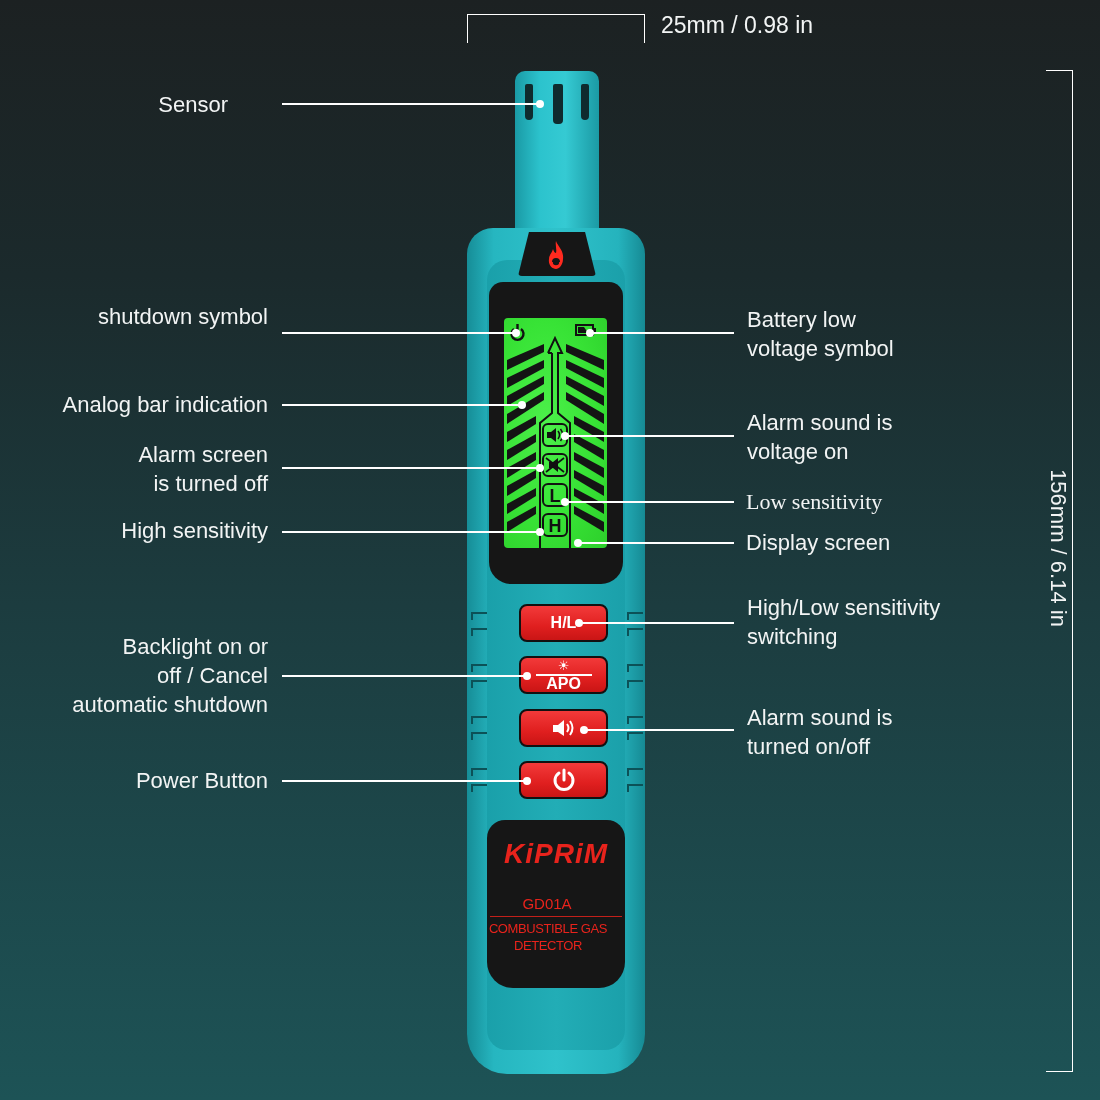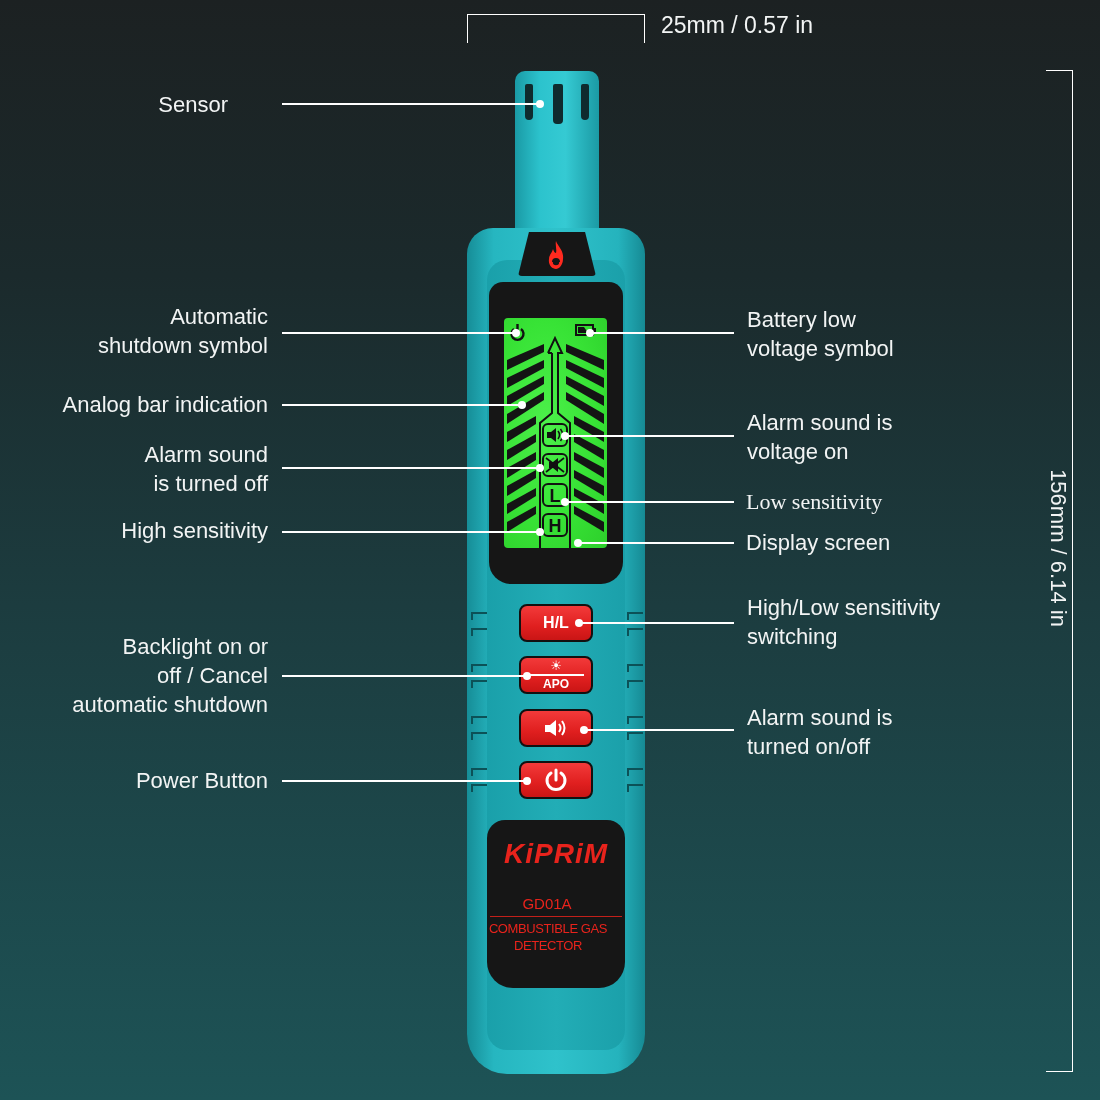--- a/index.html
+++ b/index.html
@@ -26,34 +26,34 @@
   .sensor-slot { position:absolute; top:13px; width:8px; height:36px; background:#0f2b2e; border-radius:2px 2px 4px 4px; }
   .body { position:absolute; left:467px; top:228px; width:178px; height:846px; border-radius:26px 26px 40px 40px;
     background: linear-gradient(90deg,#168d97 0%,#26b6c0 15%,#2fc2cb 50%,#25b3bd 85%,#168a94 100%); }
   .body-inner { position:absolute; left:487px; top:260px; width:138px; height:790px; border-radius:20px;
     background: linear-gradient(90deg,#1aa0aa 0%,#22adb6 50%,#1ba0aa 100%); }
   .flame-cap2 { position:absolute; left:518px; top:232px; width:78px; height:44px; background:#161616; clip-path: polygon(14% 0,86% 0,100% 100%,0 100%); border-radius:4px; }
   .flame { position:absolute; left:545px; top:240px; width:22px; height:30px; }
   .screen-frame { position:absolute; left:489px; top:282px; width:134px; height:302px; background:#161616; border-radius:14px 14px 22px 22px; }
   .lcd { position:absolute; left:504px; top:318px; width:103px; height:230px; border-radius:4px;
     background: radial-gradient(ellipse at 40% 45%, #4cf04a 0%, #38e336 55%, #2dcf2b 100%); overflow:hidden; }
-  .btn { position:absolute; left:519px; width:74px; height:38px; border-radius:8px; background: linear-gradient(180deg,#f23a3a 0%,#e01f1f 60%,#c91515 100%);
+  .btn { position:absolute; left:519px; width:89px; height:38px; border-radius:8px; background: linear-gradient(180deg,#f23a3a 0%,#e01f1f 60%,#c91515 100%);
     border:2px solid #111; box-sizing:border-box; color:#fff; font-weight:bold; display:flex; align-items:center; justify-content:center; font-size:16px; cursor:pointer; }
   .grip { position:absolute; width:14px; height:6px; border-top:2px solid #0c5157; border-left:2px solid #0c5157; }
   .brand-panel { position:absolute; left:487px; top:820px; width:138px; height:168px; background:#161616; border-radius:18px 18px 26px 26px; }
   .brand { position:absolute; left:487px; top:838px; width:138px; text-align:center; color:#e8231c; font-weight:bold; font-size:28px; letter-spacing:1px; font-style:italic; }
   .model { position:absolute; left:487px; top:895px; width:120px; text-align:center; color:#e8231c; font-size:15px; }
   .model-line { position:absolute; left:490px; top:916px; width:132px; height:1px; background:#c3201a; }
   .desc { position:absolute; left:487px; top:920px; width:122px; text-align:center; color:#e8231c; font-size:13px; line-height:17px; letter-spacing:-0.4px; }
 </style>
 </head>
 <body>
 
 <div class="dim-top"></div>
-<div class="dim-top-text">25mm / 0.57 in</div>
+<div class="dim-top-text">25mm / 0.98 in</div>
 <div class="dim-right"></div>
 <div class="dim-right-text">156mm / 6.14 in</div>
 
 <div class="sensor-tip">
   <div class="sensor-slot" style="left:10px;"></div>
   <div class="sensor-slot" style="left:38px;width:10px;height:40px;"></div>
   <div class="sensor-slot" style="left:66px;"></div>
 </div>
 <div class="body"></div>
 <div class="body-inner"></div>
@@ -151,21 +151,21 @@
 <div class="grip" style="left:627px;top:732px;"></div>
 <div class="grip" style="left:627px;top:768px;"></div>
 <div class="grip" style="left:627px;top:784px;"></div>
 
 <div class="btn" style="top:604px;">
   <span>H/L</span>
 </div>
 <div class="btn" style="top:656px;flex-direction:column;line-height:14px;">
   <span style="font-size:13px;font-weight:normal;">☀</span>
   <span style="display:block;width:56px;height:1.5px;background:#fff;margin:1px 0;"></span>
-  <span style="font-size:12px;">APO</span>
+  <span style="font-size:16px;">APO</span>
 </div>
 <div class="btn" style="top:709px;">
   <svg width="26" height="20" viewBox="0 0 26 20">
     <rect x="2" y="7" width="5" height="7" fill="#fff"></rect>
     <polygon points="7,7 13,2 13,18 7,14" fill="#fff"></polygon>
     <path d="M16 6 q3 4 0 8" fill="none" stroke="#fff" stroke-width="2"></path>
     <path d="M19 3 q5 7 0 14" fill="none" stroke="#fff" stroke-width="2"></path>
   </svg>
 </div>
 <div class="btn" style="top:761px;">
@@ -184,34 +184,33 @@
   <div>DETECTOR</div>
 </div>
 
 <div class="label left" style="right:872px;top:90px;">
   <span>Sensor</span>
 </div>
 <div class="line" style="left:282px;top:103px;width:258px;"></div>
 <div class="dot" style="left:540px;top:104px;"></div>
 
 <div class="label left" style="right:832px;top:302px;">
-  <div>Automatic</div>
   <div>shutdown symbol</div>
 </div>
 <div class="line" style="left:282px;top:332px;width:234px;"></div>
 <div class="dot" style="left:516px;top:333px;"></div>
 
 <div class="label left" style="right:832px;top:390px;">
   <span>Analog bar indication</span>
 </div>
 <div class="line" style="left:282px;top:404px;width:240px;"></div>
 <div class="dot" style="left:522px;top:405px;"></div>
 
 <div class="label left" style="right:832px;top:440px;">
-  <div>Alarm sound</div>
+  <div>Alarm screen</div>
   <div>is turned off</div>
 </div>
 <div class="line" style="left:282px;top:467px;width:258px;"></div>
 <div class="dot" style="left:540px;top:468px;"></div>
 
 <div class="label left" style="right:832px;top:516px;">
   <span>High sensitivity</span>
 </div>
 <div class="line" style="left:282px;top:531px;width:258px;"></div>
 <div class="dot" style="left:540px;top:532px;"></div>

